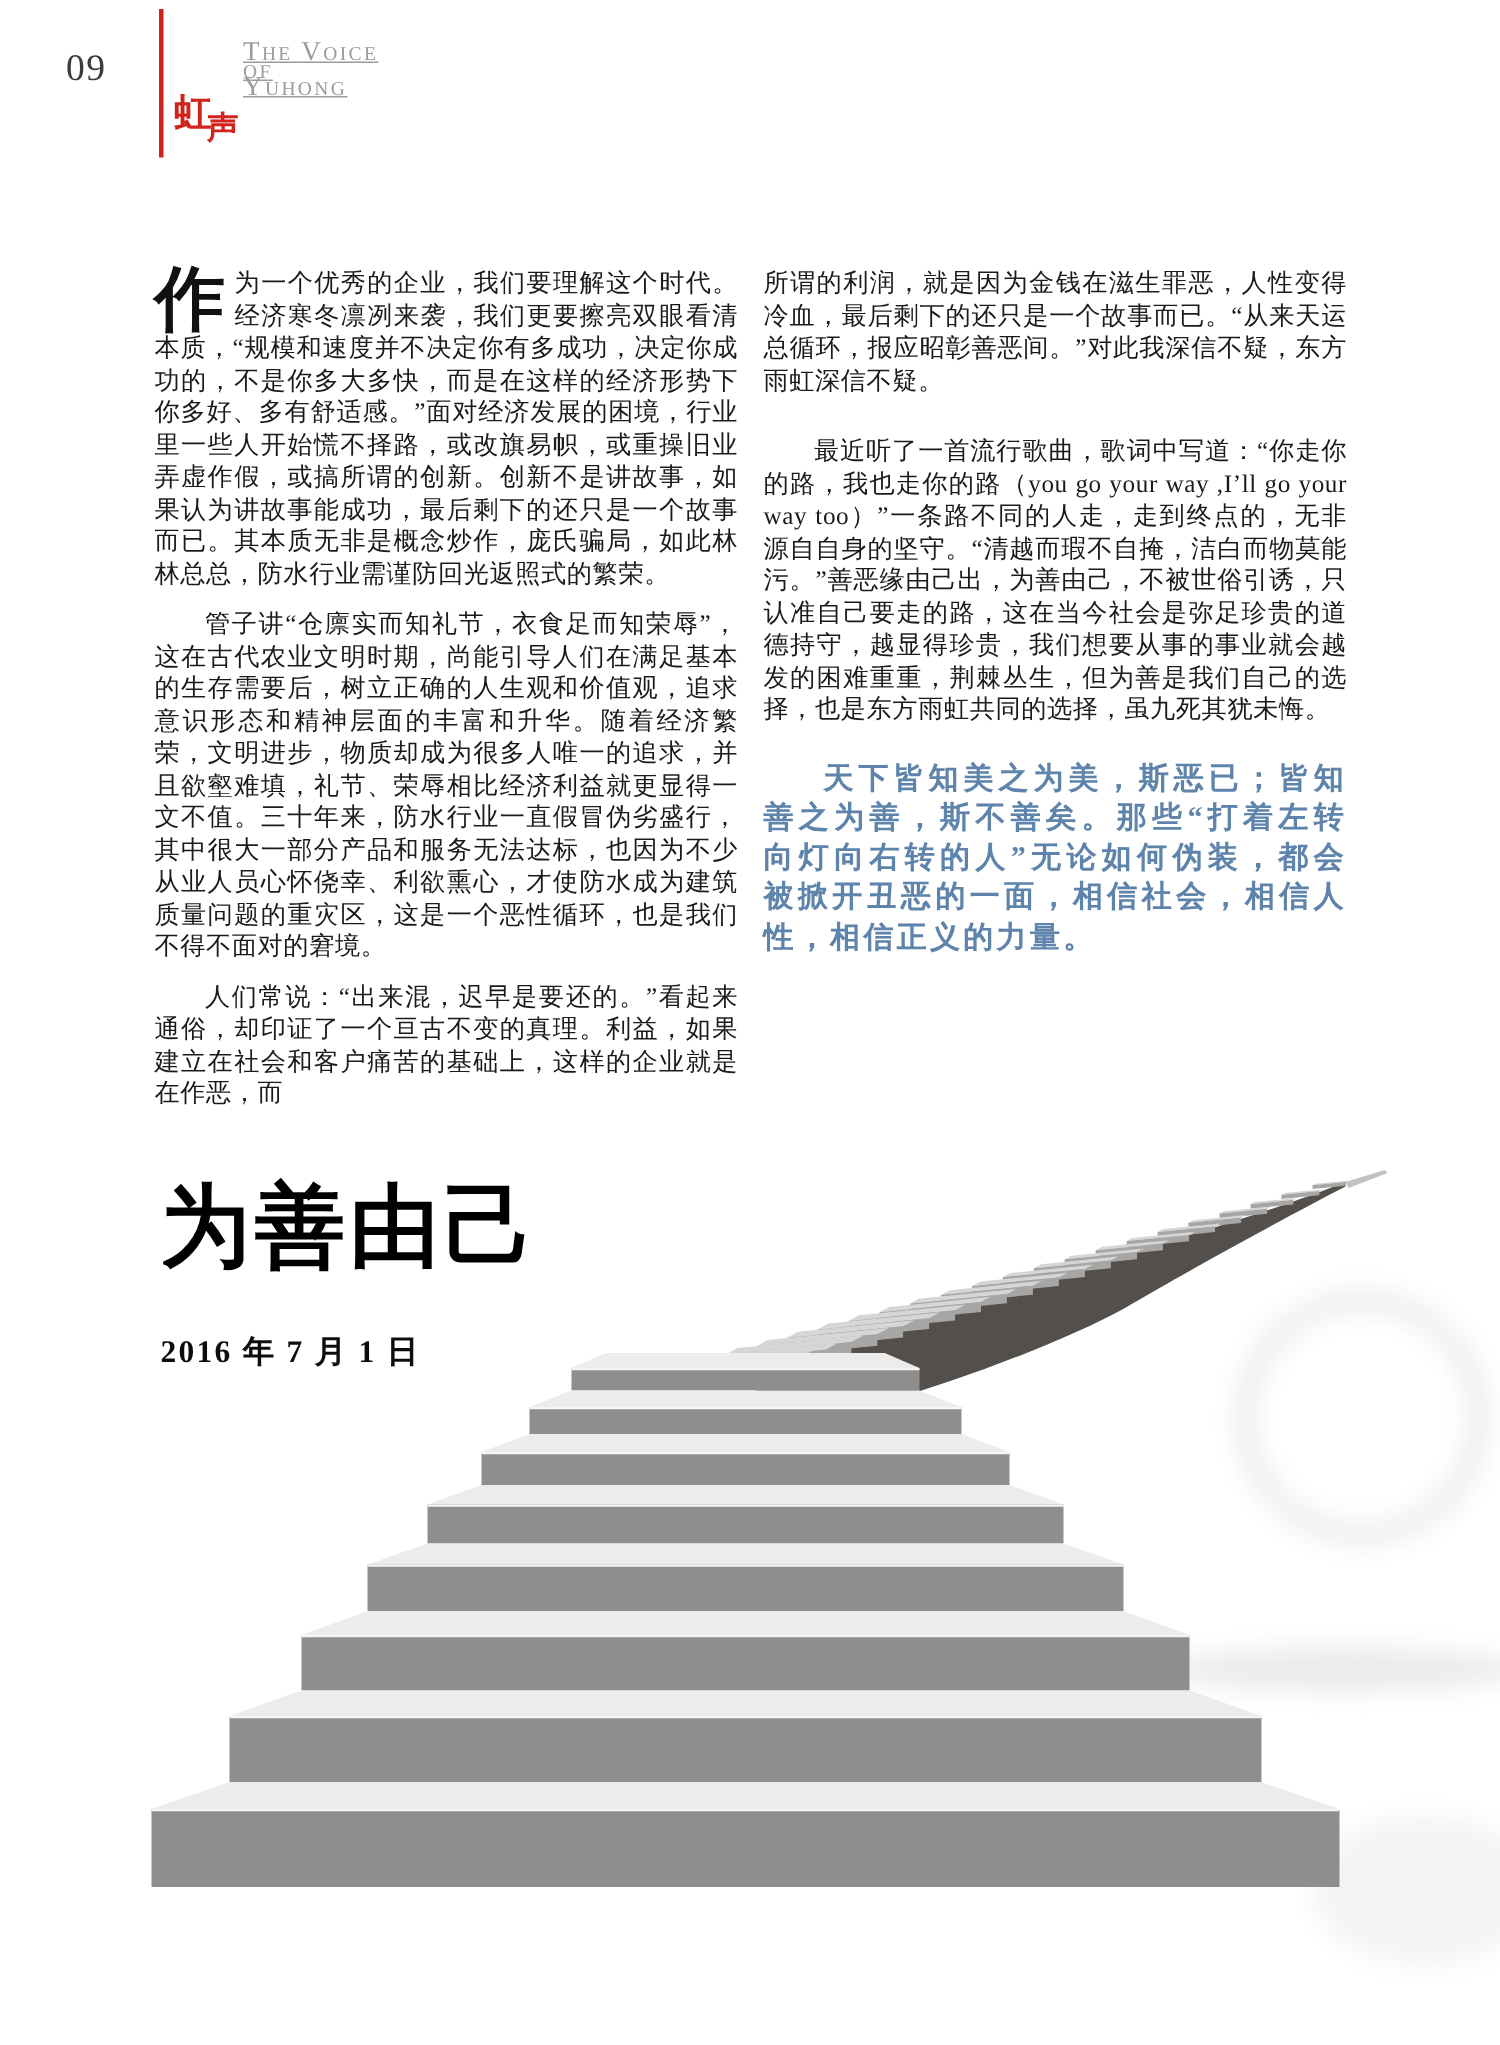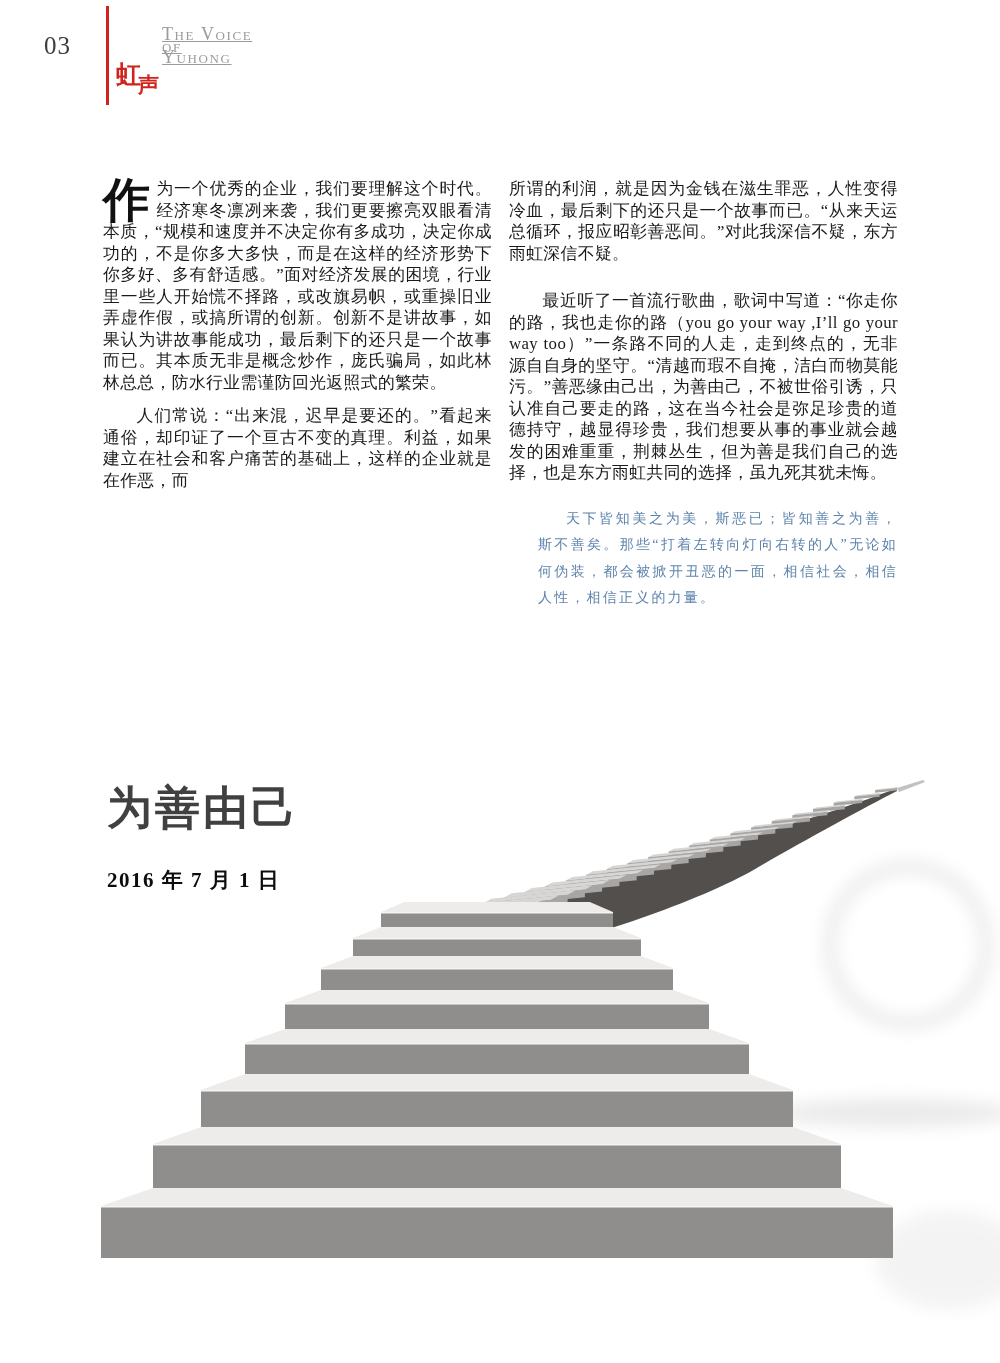--- a/index.html
+++ b/index.html
@@ -23,51 +23,52 @@
     font-size:16.8px;line-height:21.5px;letter-spacing:0.4px;
     text-align:justify;margin:0 0 12px 0;color:#1a1a1a;
   }
   .indent{text-indent:2em;}
   .gap{margin-top:26px;}
   .dropcap{
     float:left;font-size:47px;line-height:40px;font-weight:700;
     padding:2px 6px 0 0;color:#111;
   }
   .highlight{
-    color:var(--highlight-blue,#5e84ac);font-weight:400;
-    font-size:14px;line-height:26.5px;letter-spacing:2.2px;margin-top:22px;margin-left:29px;
+    color:var(--highlight-blue,#5e84ac);font-weight:700;
+    font-size:20px;line-height:26.5px;letter-spacing:2.2px;margin-top:22px;
   }
   
   .feature{position:absolute;left:107px;top:778px;z-index:2;}
-  .feature h1{margin:0;font-size:45px;font-weight:700;letter-spacing:3px;color:#404040;}
+  .feature h1{margin:0;font-size:60px;font-weight:700;letter-spacing:3px;color:#000000;}
   .feature .date{margin-top:28px;font-size:21px;font-weight:700;letter-spacing:1.5px;color:#0d0d0d;}
   
   .stairs{position:absolute;left:90px;top:755px;width:910px;height:608px;margin:0;z-index:1;}
 </style>
 </head>
 <body>
 
 <div class="page">
 
   <header>
-    <div class="pagenum">03</div>
+    <div class="pagenum">09</div>
     <div class="rule"></div>
     <div class="mast-en">
       <div>The Voice</div>
       <div>of</div>
       <div>Yuhong</div>
     </div>
     <div class="mast-cn">
       <span class="cn1">虹</span><span class="cn2">声</span>
     </div>
   </header>
 
   <main class="columns">
     <section class="col">
       <p class="para"><span class="dropcap">作</span><span>为一个优秀的企业，我们要理解这个时代。经济寒冬凛冽来袭，我们更要擦亮双眼看清本质，“规模和速度并不决定你有多成功，决定你成功的，不是你多大多快，而是在这样的经济形势下你多好、多有舒适感。”面对经济发展的困境，行业里一些人开始慌不择路，或改旗易帜，或重操旧业弄虚作假，或搞所谓的创新。创新不是讲故事，如果认为讲故事能成功，最后剩下的还只是一个故事而已。其本质无非是概念炒作，庞氏骗局，如此林林总总，防水行业需谨防回光返照式的繁荣。</span></p>
+      <p class="para indent">管子讲“仓廪实而知礼节，衣食足而知荣辱”，这在古代农业文明时期，尚能引导人们在满足基本的生存需要后，树立正确的人生观和价值观，追求意识形态和精神层面的丰富和升华。随着经济繁荣，文明进步，物质却成为很多人唯一的追求，并且欲壑难填，礼节、荣辱相比经济利益就更显得一文不值。三十年来，防水行业一直假冒伪劣盛行，其中很大一部分产品和服务无法达标，也因为不少从业人员心怀侥幸、利欲熏心，才使防水成为建筑质量问题的重灾区，这是一个恶性循环，也是我们不得不面对的窘境。</p>
       <p class="para indent">人们常说：“出来混，迟早是要还的。”看起来通俗，却印证了一个亘古不变的真理。利益，如果建立在社会和客户痛苦的基础上，这样的企业就是在作恶，而</p>
     </section>
     <section class="col">
       <p class="para">所谓的利润，就是因为金钱在滋生罪恶，人性变得冷血，最后剩下的还只是一个故事而已。“从来天运总循环，报应昭彰善恶间。”对此我深信不疑，东方雨虹深信不疑。</p>
       <p class="para indent gap">最近听了一首流行歌曲，歌词中写道：“你走你的路，我也走你的路（you go your way ,I’ll go your way too）”一条路不同的人走，走到终点的，无非源自自身的坚守。“清越而瑕不自掩，洁白而物莫能污。”善恶缘由己出，为善由己，不被世俗引诱，只认准自己要走的路，这在当今社会是弥足珍贵的道德持守，越显得珍贵，我们想要从事的事业就会越发的困难重重，荆棘丛生，但为善是我们自己的选择，也是东方雨虹共同的选择，虽九死其犹未悔。</p>
       <p class="para indent highlight">天下皆知美之为美，斯恶已；皆知善之为善，斯不善矣。那些“打着左转向灯向右转的人”无论如何伪装，都会被掀开丑恶的一面，相信社会，相信人性，相信正义的力量。</p>
     </section>
   </main>
 
   <section class="feature">

